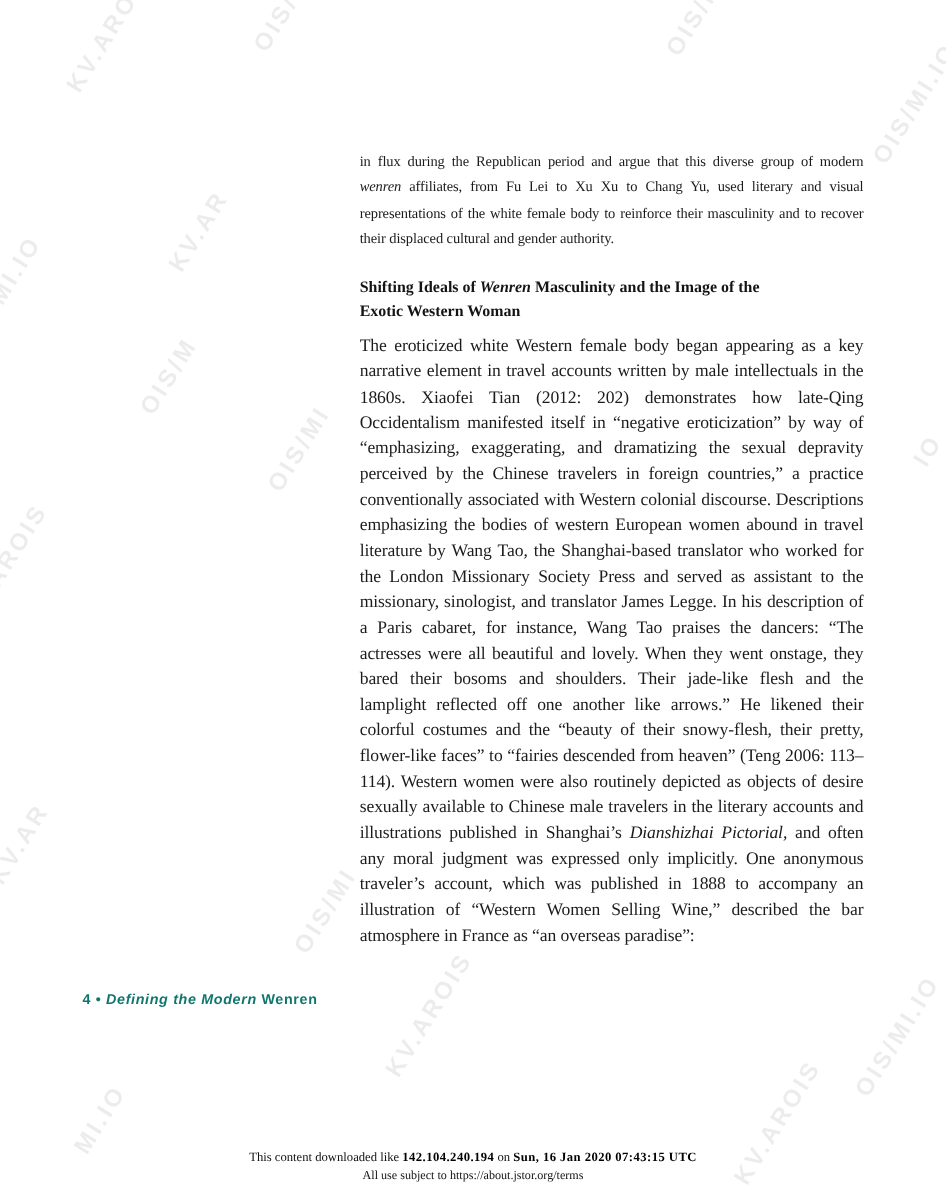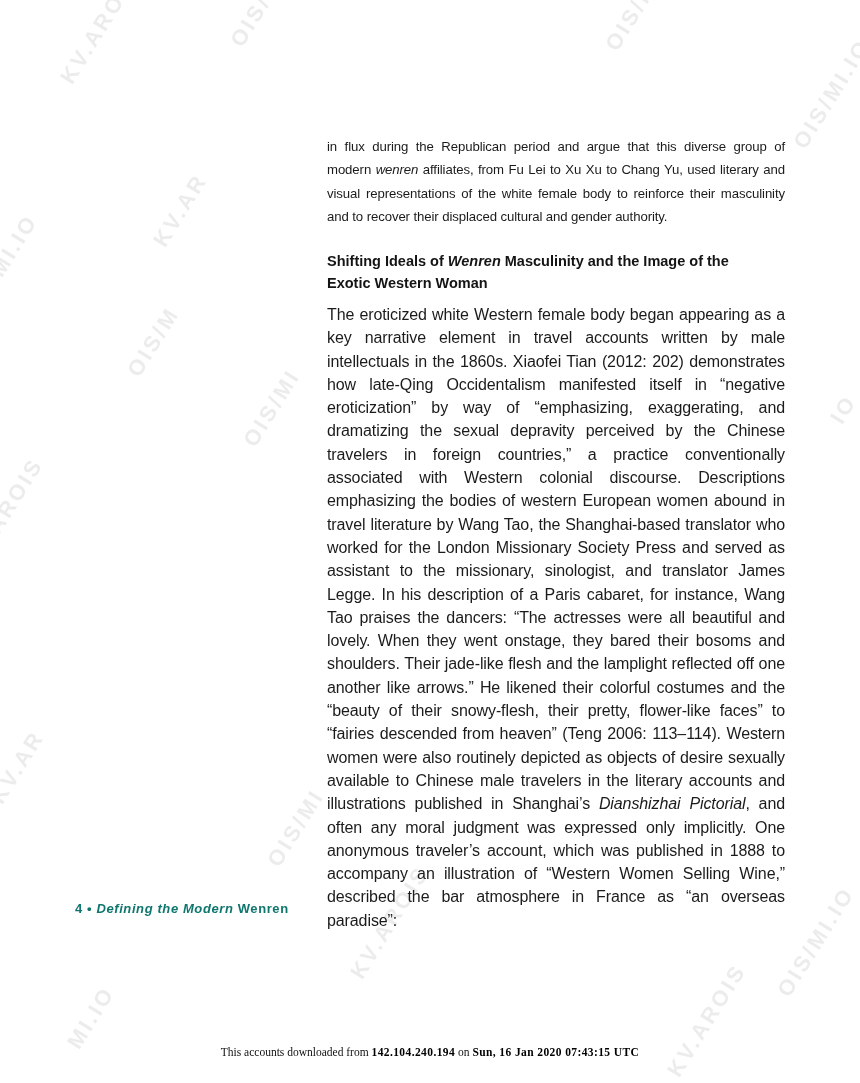--- a/index.html
+++ b/index.html
@@ -10,20 +10,21 @@
     height: 1083px;
     background: #ffffff;
     overflow: hidden;
     font-family: "Liberation Sans", sans-serif;
     color: #1b1b1b;
   }
   .column {
     position: absolute;
     left: 327px;
     width: 458px;
+    font-family: Liberation Serif, serif;
   }
   .intro {
     top: 135px;
     font-size: 13.2px;
     line-height: 23.3px;
     text-align: justify;
     letter-spacing: -0.1px;
   }
   .heading {
     font-weight: bold;
@@ -111,16 +112,17 @@
   <p class="column intro"><span>in flux during the Republican period and argue that this diverse group of modern </span><span class="it">wenren</span><span> affiliates, from Fu Lei to Xu Xu to Chang Yu, used literary and visual representations of the white female body to reinforce their masculinity and to recover their displaced cultural and gender authority.</span></p>
 
   <h2 class="column heading heading-2"><span>Exotic Western Woman</span></h2>
 
   <h2 class="column heading heading-1"><span>Shifting Ideals of </span><span class="it">Wenren</span><span> Masculinity and the Image of the</span></h2>
 
   <p class="column body-par"><span>The eroticized white Western female body began appearing as a key narrative element in travel accounts written by male intellectuals in the 1860s. Xiaofei Tian (2012: 202) demonstrates how late-Qing Occidentalism manifested itself in “negative eroticization” by way of “emphasizing, exaggerating, and dramatizing the sexual depravity perceived by the Chinese travelers in foreign countries,” a practice conventionally associated with Western colonial discourse. Descriptions emphasizing the bodies of western European women abound in travel literature by Wang Tao, the Shanghai-based translator who worked for the London Missionary Society Press and served as assistant to the missionary, sinologist, and translator James Legge. In his description of a Paris cabaret, for instance, Wang Tao praises the dancers: “The actresses were all beautiful and lovely. When they went onstage, they bared their bosoms and shoulders. Their jade-like flesh and the lamplight reflected off one another like arrows.” He likened their colorful costumes and the “beauty of their snowy-flesh, their pretty, flower-like faces” to “fairies descended from heaven” (Teng 2006: 113–114). Western women were also routinely depicted as objects of desire sexually available to Chinese male travelers in the literary accounts and illustrations published in Shanghai’s </span><span class="it">Dianshizhai Pictorial</span><span>, and often any moral judgment was expressed only implicitly. One anonymous traveler’s account, which was published in 1888 to accompany an illustration of “Western Women Selling Wine,” described the bar atmosphere in France as “an overseas paradise”:</span></p>
 
   <div class="running-footer"><span>4 • </span><span class="it">Defining the Modern </span><span>Wenren</span></div>
 
-  <div class="jstor jstor-1"><span>This accounts downloaded from </span><span class="smudge">142.104.240.194</span><span> on </span><span class="smudge">Sun, 16 Jan 2020 07:43:15 UTC</span></div>
+  <div class="jstor jstor-1"><span>This content downloaded like </span><span class="smudge">142.104.240.194</span><span> on </span><span class="smudge">Sun, 16 Jan 2020 07:43:15 UTC</span></div>
 
+  <div class="jstor jstor-2">All use subject to https://about.jstor.org/terms</div>
 
 </div>
 
 </body></html>

